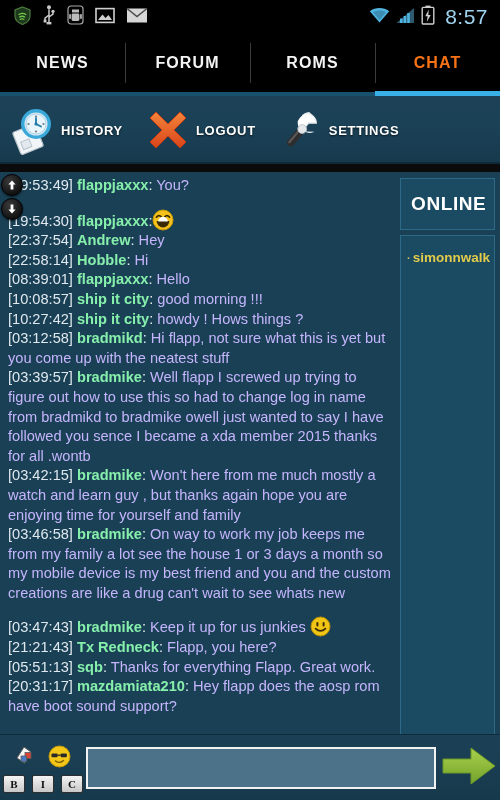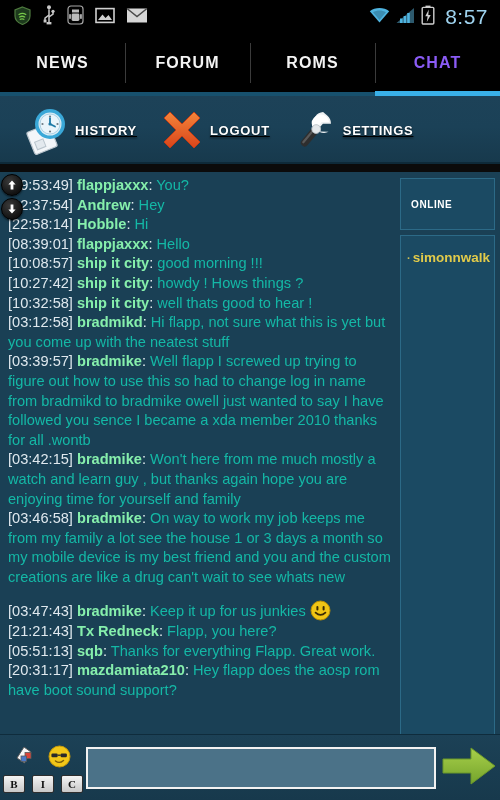--- a/index.html
+++ b/index.html
@@ -32,27 +32,27 @@
     position:relative; padding-bottom:4px;
   }
   .tab + .tab::before {
     content:""; position:absolute; left:0; top:9px; bottom:13px;
     width:1px; background:#3b3b3b;
   }
   .tab .tab-underline {
     position:absolute; left:0; right:0; bottom:0; height:4px; background:#17516e;
   }
   .tab.active .tab-underline { background:#39b0e8; height:5px; }
-  .tab.active { color:#8b5cf6; }
+  .tab.active { color:#f97316; }
 
   
   .toolbar {
     height:68px; display:flex; align-items:center;
     background:linear-gradient(180deg,#1d4258 0%,#1b4157 45%,#17394c 100%);
-    padding-left:20px; position:relative;text-decoration:underline;
+    padding-left:6px; position:relative;
   }
   .toolbar::after {
     content:""; position:absolute; left:0; right:0; bottom:0; height:2px;
     background:#0e2a39;
   }
   .tool-btn { display:flex; align-items:center; margin-right:18px; }
   .tool-ico { width:54px; height:54px; display:block; }
   .tool-lbl {
     color:#fff; font-size:13px; font-weight:bold; letter-spacing:.7px;
     margin-left:1px; text-shadow:0 1px 2px rgba(0,0,0,.7);
@@ -67,42 +67,42 @@
   .chat-scroll {
     position:absolute; inset:0; padding:4px 6px 0 8px;
     overflow:hidden;
   }
   .msg {
     color:#e7eef2; font-size:14.6px; line-height:19.6px;
     margin-bottom:0px; word-wrap:break-word;
   }
   .msg .ts { color:#dfe8ee; }
   .msg .user { font-weight:bold; color:#86efac; }
-  .msg .txt { color:#14b8a6; }
+  .msg .txt { color:#c4b5fd; }
   .msg.spaced { margin-top:13px; }
   .emoji-img { display:inline-block; vertical-align:-5px; }
 
   
   .scroll-btns {
     position:absolute; left:1px; top:2px; width:24px;
     display:flex; flex-direction:column; gap:2px; z-index:5;
   }
   .sbtn {
     width:22px; height:22px; border-radius:50%;
     background:radial-gradient(circle at 38% 32%, #3a3a3a 0%, #111 72%);
     border:1px solid #000; display:flex; align-items:center; justify-content:center;
     box-shadow:0 1px 2px rgba(0,0,0,.6);
   }
 
   
   .online-col { width:102px; padding:6px 5px 0 2px; }
   .online-head {
     border:1px solid #2c6a87; background:#1b4a63;
     height:52px; display:flex; align-items:center; padding-left:10px;
-    color:#fff; font-size:10px; font-weight:bold; letter-spacing:.6px;
+    color:#fff; font-size:19px; font-weight:bold; letter-spacing:.6px;
   }
   .online-list {
     margin-top:5px; border:1px solid #2c6a87; background:#1b4a63;
     height:502px; padding:14px 4px 0 6px;
   }
   .online-user {
     color:#e2cb4a; font-size:13.5px; font-weight:bold;
     white-space:nowrap; overflow:hidden;
   }
   .online-user .bullet { color:#cdbf55; margin-right:2px; font-size:11px; }
@@ -294,28 +294,34 @@
         <div class="sbtn">
           <svg width="12" height="12" viewBox="0 0 12 12">
               <path d="M6 10.4 L2.4 6.4 H4.6 V1.6 H7.4 V6.4 H9.6 Z" fill="#fff"></path>
             </svg>
         </div>
       </div>
 
       <div class="chat-scroll">
 
       <div class="msg"><span class="ts">[19:53:49]</span> <span class="user">flappjaxxx</span>:<span class="txt"> You?</span></div>
+          <div class="msg spaced"><span class="ts">[19:54:30]</span> <span class="user">flappjaxxx</span>:<span class="txt"></span><span><svg class="emoji-img" width="22" height="22" viewBox="0 0 22 22">
+                <circle cx="11" cy="11" r="10" fill="#f5c21b" stroke="#c89a08" stroke-width="1"></circle>
+                <path d="M4.4 8.2 q2.6 -3 5.2 0" stroke="#3a2a05" stroke-width="1.7" fill="none" stroke-linecap="round"></path>
+                <path d="M12.4 8.2 q2.6 -3 5.2 0" stroke="#3a2a05" stroke-width="1.7" fill="none" stroke-linecap="round"></path>
+                <path d="M4.6 12 h12.8 a6.4 6.4 0 0 1 -12.8 0 Z" fill="#3a2a05"></path>
+                <path d="M6.2 12.6 h9.6 a4.8 4.8 0 0 0 -9.6 0Z" fill="#fff"></path>
+              </svg></span></div>
           <div class="msg"><span class="ts">[22:37:54]</span> <span class="user">Andrew</span>:<span class="txt"> Hey</span></div>
           <div class="msg"><span class="ts">[22:58:14]</span> <span class="user">Hobble</span>:<span class="txt"> Hi</span></div>
           <div class="msg"><span class="ts">[08:39:01]</span> <span class="user">flappjaxxx</span>:<span class="txt"> Hello</span></div>
           <div class="msg"><span class="ts">[10:08:57]</span> <span class="user">ship it city</span>:<span class="txt"> good morning !!!</span></div>
           <div class="msg"><span class="ts">[10:27:42]</span> <span class="user">ship it city</span>:<span class="txt"> howdy ! Hows things ?</span></div>
-          <div class="msg"><span class="ts">[10:32:58]</span> <span class="user">ship it city</span>:<span class="txt"> well thats good to hear !</span></div>
           <div class="msg"><span class="ts">[03:12:58]</span> <span class="user">bradmikd</span>:<span class="txt"> Hi flapp, not sure what this is yet but you come up with the neatest stuff</span></div>
-          <div class="msg"><span class="ts">[03:39:57]</span> <span class="user">bradmike</span>:<span class="txt"> Well flapp I screwed up trying to figure out how to use this so had to change log in name from bradmikd to bradmike owell just wanted to say I have followed you sence I became a xda member 2010 thanks for all .wontb</span></div>
+          <div class="msg"><span class="ts">[03:39:57]</span> <span class="user">bradmike</span>:<span class="txt"> Well flapp I screwed up trying to figure out how to use this so had to change log in name from bradmikd to bradmike owell just wanted to say I have followed you sence I became a xda member 2015 thanks for all .wontb</span></div>
           <div class="msg"><span class="ts">[03:42:15]</span> <span class="user">bradmike</span>:<span class="txt"> Won't here from me much mostly a watch and learn guy , but thanks again hope you are enjoying time for yourself and family</span></div>
           <div class="msg"><span class="ts">[03:46:58]</span> <span class="user">bradmike</span>:<span class="txt"> On way to work my job keeps me from my family a lot see the house 1 or 3 days a month so my mobile device is my best friend and you and the custom creations are like a drug can't wait to see whats new</span></div>
           <div class="msg spaced"><span class="ts">[03:47:43]</span> <span class="user">bradmike</span>:<span class="txt"> Keep it up for us junkies </span><span><svg class="emoji-img" width="21" height="21" viewBox="0 0 21 21">
                 <circle cx="10.5" cy="10.5" r="9.5" fill="#f0c515" stroke="#b98f06" stroke-width="1"></circle>
                 <rect x="6.4" y="6" width="2" height="4.4" rx="1" fill="#3a2a05"></rect>
                 <rect x="12.6" y="6" width="2" height="4.4" rx="1" fill="#3a2a05"></rect>
                 <path d="M5.6 12.6 q4.9 4.6 9.8 0" stroke="#3a2a05" stroke-width="1.8" fill="none" stroke-linecap="round"></path>
               </svg></span></div>
           <div class="msg"><span class="ts">[21:21:43]</span> <span class="user">Tx Redneck</span>:<span class="txt"> Flapp, you here?</span></div>
           <div class="msg"><span class="ts">[05:51:13]</span> <span class="user">sqb</span>:<span class="txt"> Thanks for everything Flapp. Great work.</span></div>

